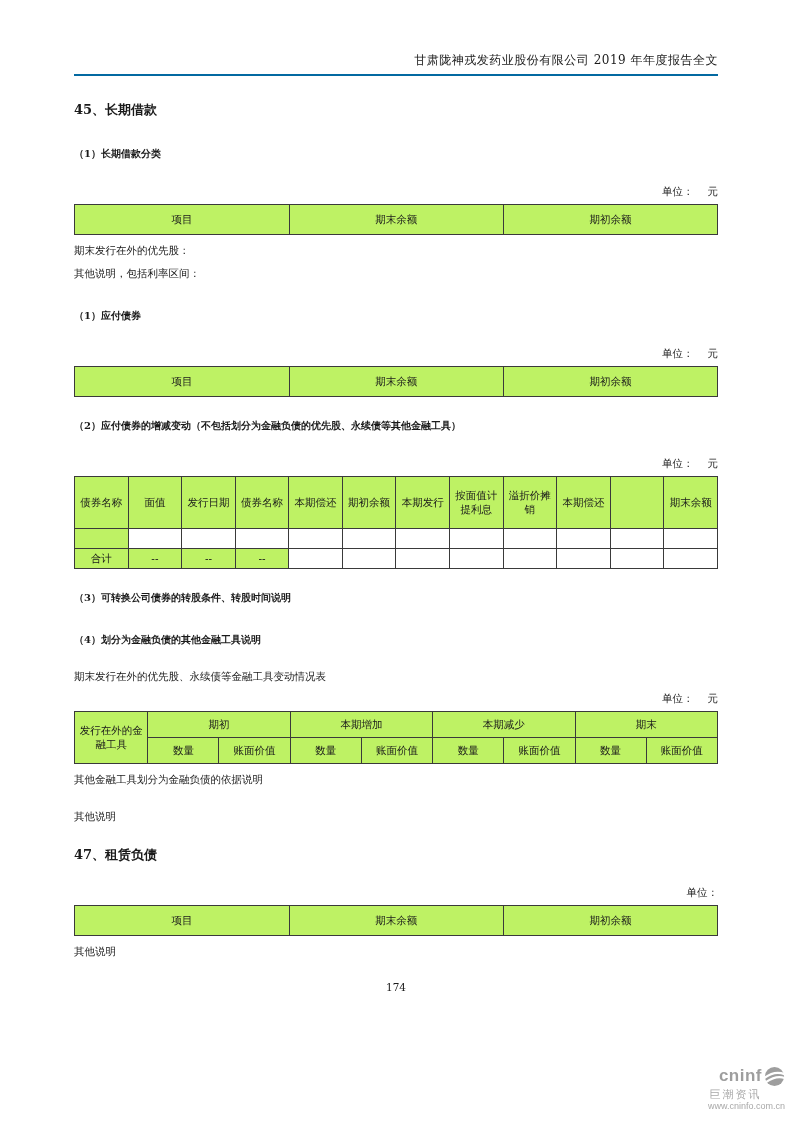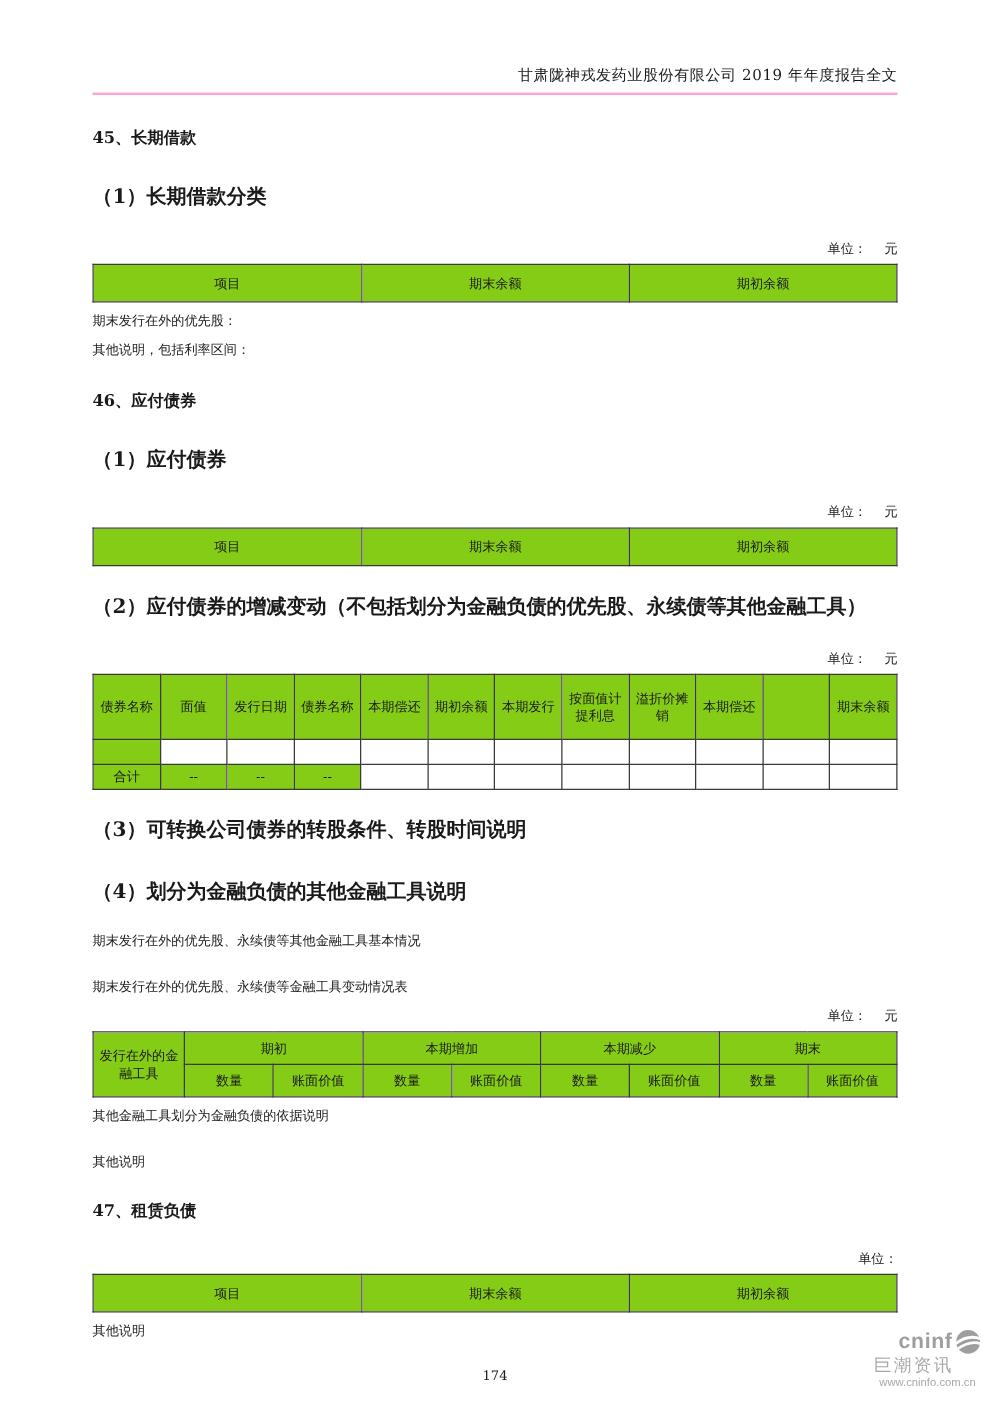--- a/index.html
+++ b/index.html
@@ -6,58 +6,58 @@
   html,body { background:#ffffff; }
   body {
     width:793px; height:1122px;
     font-family:"DejaVu Serif","Liberation Serif",serif;
     color:#1a1a1a; position:relative; overflow:hidden;
   }
   .page { position:relative; width:793px; height:1122px; padding:0 75px 0 74px; }
 
   .doc-header {
     padding-top:52px; padding-bottom:5px;
-    border-bottom:2px solid #f9a8d4;
+    border-bottom:2px solid #0369a1;
     text-align:right; font-size:12px; letter-spacing:0.5px;
   }
 
   .sec-title  { margin-top:25px; font-size:13px; font-weight:bold; }
-  .sub-title  { margin-top:28px; font-size:16px; font-weight:bold; }
+  .sub-title  { margin-top:28px; font-size:10px; font-weight:bold; }
   .sub-title.tight { margin-top:22px; }
 
   .unit-line { margin-top:24px; text-align:right; font-size:10.5px; height:14px; }
   .unit-line.tight { margin-top:8px; }
   .unit-line .unit-value { display:inline-block; margin-left:14px; }
 
   .note { margin-top:8px; font-size:10.5px; line-height:15px; }
   .note.close { margin-top:22px; }
   .note.wide-gap { margin-top:22px; }
 
   table { width:100%; border-collapse:collapse; table-layout:fixed;
           font-size:10.5px; margin-top:5px; border:1.5px solid #2a2a2a; }
   th, td { border:1px solid #3a3a3a; text-align:center; vertical-align:middle;
            padding:1px 2px; font-weight:normal; overflow:hidden; }
-  .gray { background:#84cc16; }
+  .gray { background:#bef264; }
   .simple-table tr { height:30px; }
   .bond-table .hdr-row { height:52px; }
   .bond-table .data-row { height:20px; }
   .fin-table tr { height:26px; }
 
   .page-number { margin-top:22px; text-align:center; font-size:10.5px; }
 
   .cninfo-logo {
     position:absolute; right:8px; bottom:10px;
     text-align:center; color:#a3a3a3;
     font-family:"Liberation Sans","DejaVu Sans",sans-serif;
     line-height:1.1;
   }
   .logo-top { display:flex; align-items:center; justify-content:flex-end; gap:2px; }
   .logo-text { font-size:17px; font-weight:bold; color:#9e9e9e; letter-spacing:0.5px; }
   .logo-swirl { display:inline-block; }
-  .logo-sub { font-size:14px; color:#a8a8a8; letter-spacing:2px; margin-top:1px; margin-right:22px; }
+  .logo-sub { font-size:11px; color:#a8a8a8; letter-spacing:2px; margin-top:1px; margin-right:22px; }
   .logo-url { font-size:9px; color:#a8a8a8; margin-top:2px; }
 </style>
 </head>
 <body>
 
 <div class="page">
 
   <div class="doc-header">甘肃陇神戎发药业股份有限公司 2019 年年度报告全文</div>
 
   <div class="sec-title">45、长期借款</div>
@@ -78,21 +78,20 @@
         <th class="gray">项目</th>
         <th class="gray">期末余额</th>
         <th class="gray">期初余额</th>
       </tr>
     </tbody>
   </table>
 
   <p class="note">期末发行在外的优先股：</p>
   <p class="note">其他说明，包括利率区间：</p>
 
-  <div class="sec-title" style="margin-top:24px;">46、应付债券</div>
   <div class="sub-title">（1）应付债券</div>
 
   <div class="unit-line">
     <span>单位：</span><span class="unit-value">元</span>
   </div>
 
   <table class="simple-table">
     <colgroup>
         <col style="width:33.4%">
         <col style="width:33.3%">
@@ -170,21 +169,20 @@
         <td></td>
         <td></td>
         <td></td>
       </tr>
     </tbody>
   </table>
 
   <div class="sub-title tight">（3）可转换公司债券的转股条件、转股时间说明</div>
   <div class="sub-title">（4）划分为金融负债的其他金融工具说明</div>
 
-  <p class="note wide-gap">期末发行在外的优先股、永续债等其他金融工具基本情况</p>
   <p class="note close">期末发行在外的优先股、永续债等金融工具变动情况表</p>
 
   <div class="unit-line tight">
     <span>单位：</span><span class="unit-value">元</span>
   </div>
 
   <table class="fin-table">
     <colgroup>
       <col style="width:11.4%">
       <col style="width:11.07%">

